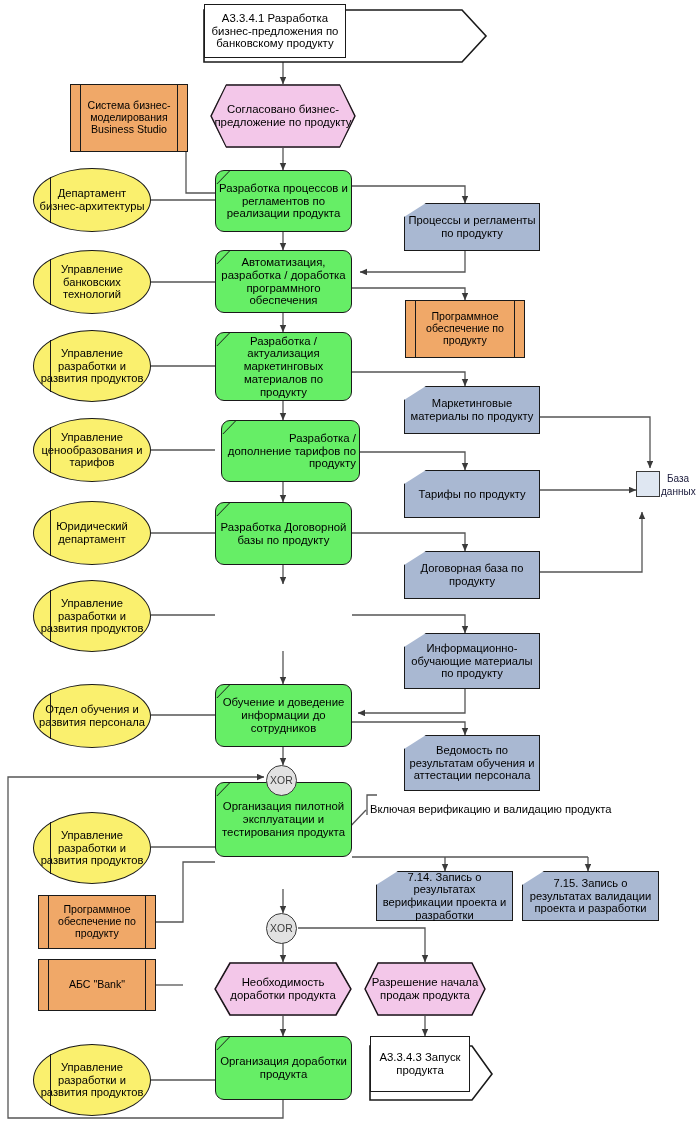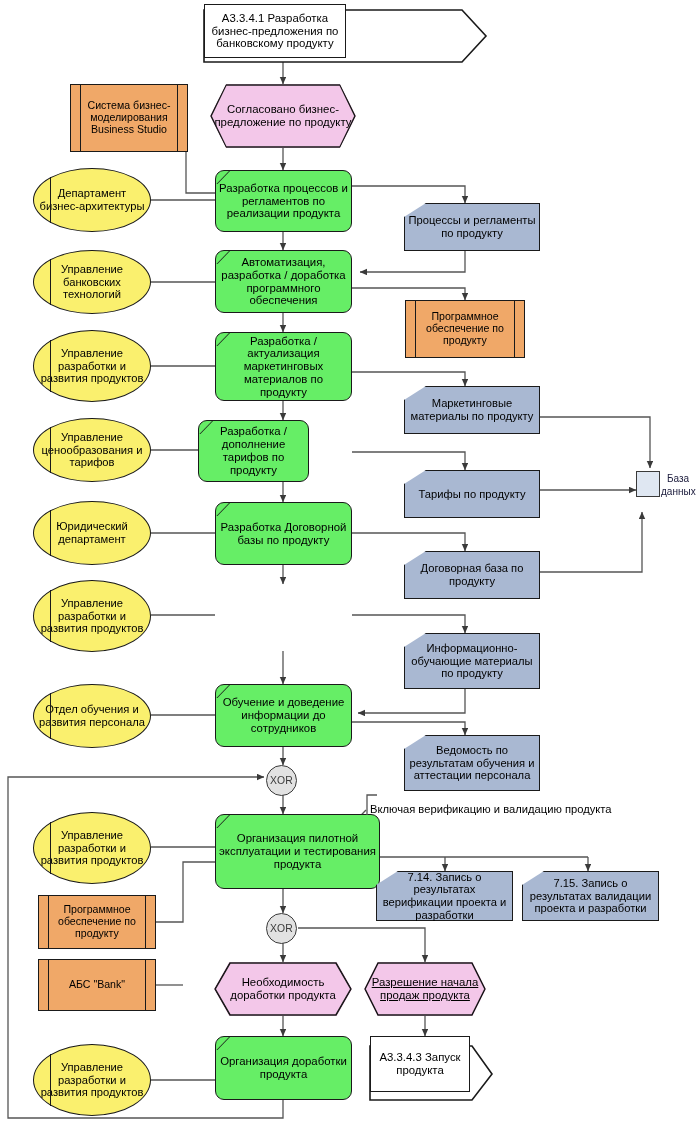--- a/index.html
+++ b/index.html
@@ -163,21 +163,21 @@
     </svg>
   </div>
 
   <div class="node evt" style="left:214px;top:962px;width:138px;height:54px;">
     <span class="lbl">Необходимость доработки продукта</span>
     <svg class="out" viewBox="0 0 138 54" preserveAspectRatio="none">
       <path d="M16,1 L122,1 L137,27 L122,53 L16,53 L1,27 Z" fill="none" stroke="#1a1a1a" stroke-width="1.6" vector-effect="non-scaling-stroke"></path>
     </svg>
   </div>
 
-  <div class="node evt" style="left:364px;top:962px;width:122px;height:54px;text-decoration:underline;">
+  <div class="node evt" style="left:364px;top:962px;width:122px;height:54px;">
     <span class="lbl">Разрешение начала продаж продукта</span>
     <svg class="out" viewBox="0 0 122 54" preserveAspectRatio="none">
       <path d="M14,1 L108,1 L121,27 L108,53 L14,53 L1,27 Z" fill="none" stroke="#1a1a1a" stroke-width="1.6" vector-effect="non-scaling-stroke"></path>
     </svg>
   </div>
 
   <div class="node proc" style="left:215px;top:170px;width:137px;height:62px;">
     <span class="corner"></span>
     <span class="lbl">Разработка процессов и регламентов по реализации продукта</span>
   </div>
@@ -185,37 +185,37 @@
   <div class="node proc" style="left:215px;top:250px;width:137px;height:63px;">
     <span class="corner"></span>
     <span class="lbl">Автоматизация, разработка / доработка программного обеспечения</span>
   </div>
 
   <div class="node proc" style="left:215px;top:332px;width:137px;height:69px;">
     <span class="corner"></span>
     <span class="lbl">Разработка / актуализация маркетинговых материалов по продукту</span>
   </div>
 
-  <div class="node proc" style="left:198px;top:420px;width:111px;height:62px;">
+  <div class="node proc" style="left:221px;top:420px;width:139px;height:62px;text-align:right;">
     <span class="corner"></span>
     <span class="lbl">Разработка / дополнение тарифов по продукту</span>
   </div>
 
   <div class="node proc" style="left:215px;top:502px;width:137px;height:63px;">
     <span class="corner"></span>
     <span class="lbl">Разработка Договорной базы по продукту</span>
   </div>
 
 
   <div class="node proc" style="left:215px;top:684px;width:137px;height:63px;">
     <span class="corner"></span>
     <span class="lbl">Обучение и доведение информации до сотрудников</span>
   </div>
 
-  <div class="node proc" style="left:215px;top:814px;width:165px;height:75px;">
+  <div class="node proc" style="left:215px;top:782px;width:137px;height:75px;">
     <span class="corner"></span>
     <span class="lbl">Организация пилотной эксплуатации и тестирования продукта</span>
   </div>
 
   <div class="node proc" style="left:215px;top:1036px;width:137px;height:64px;">
     <span class="corner"></span>
     <span class="lbl">Организация доработки продукта</span>
   </div>
 
   <div class="node org" style="left:33px;top:168px;width:118px;height:64px;">

